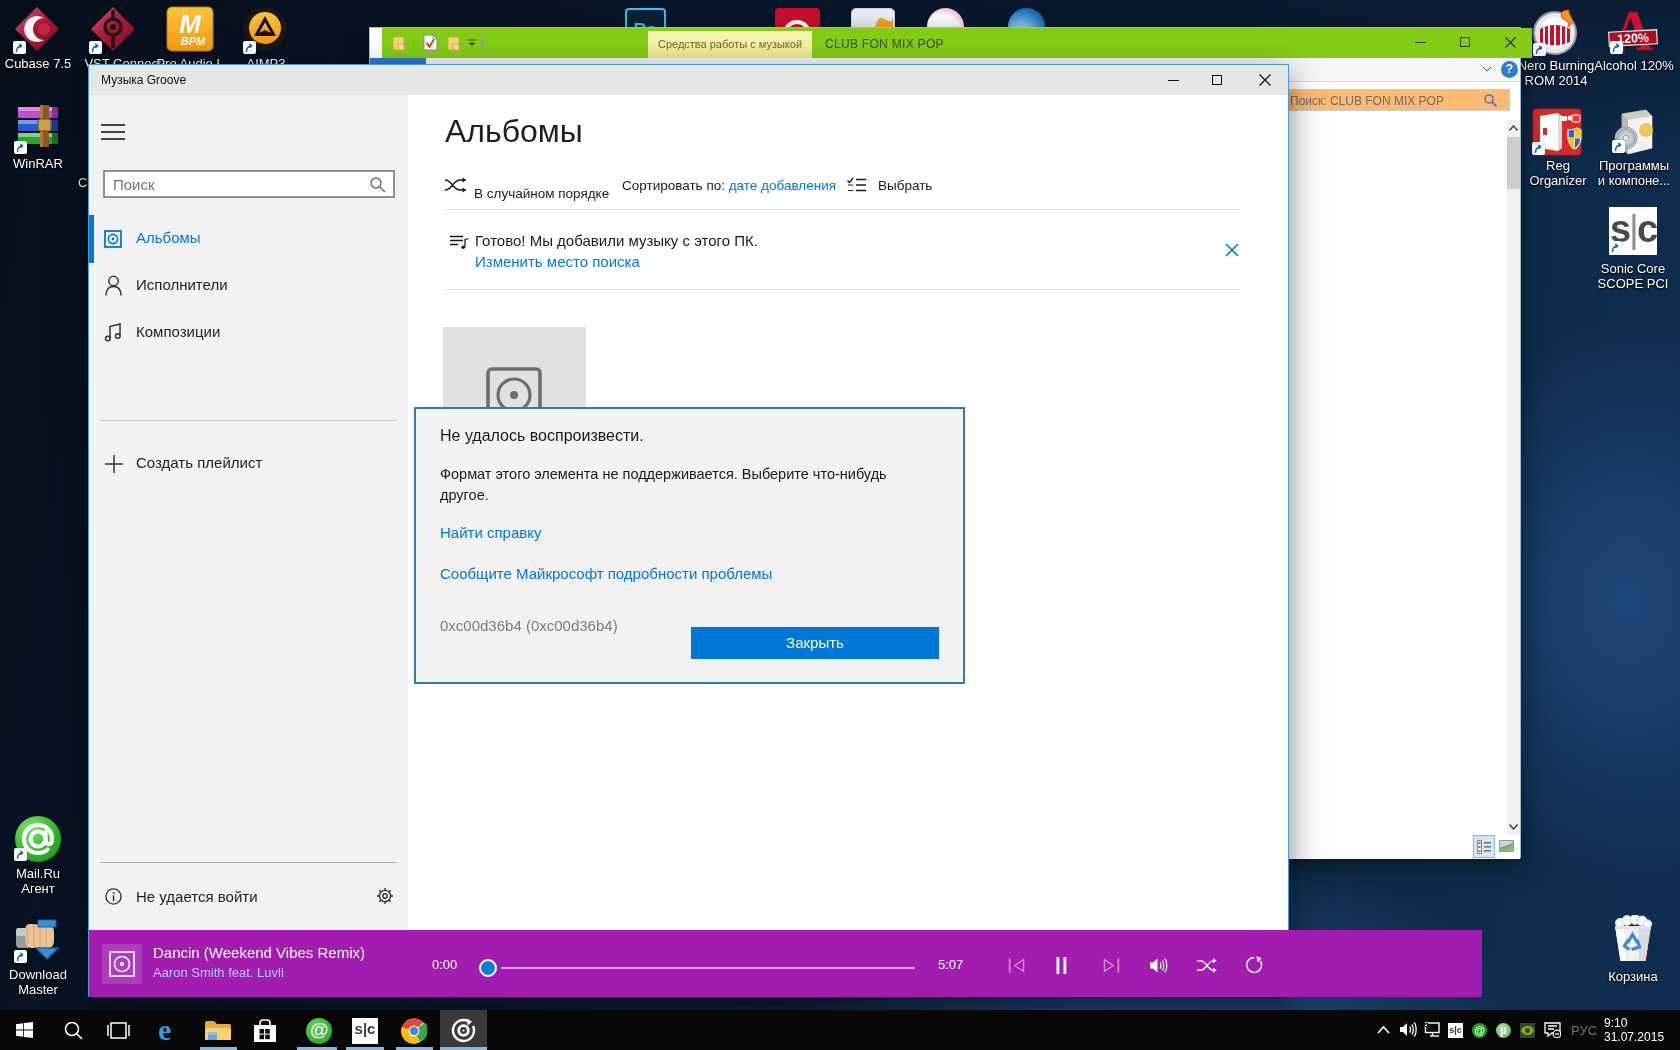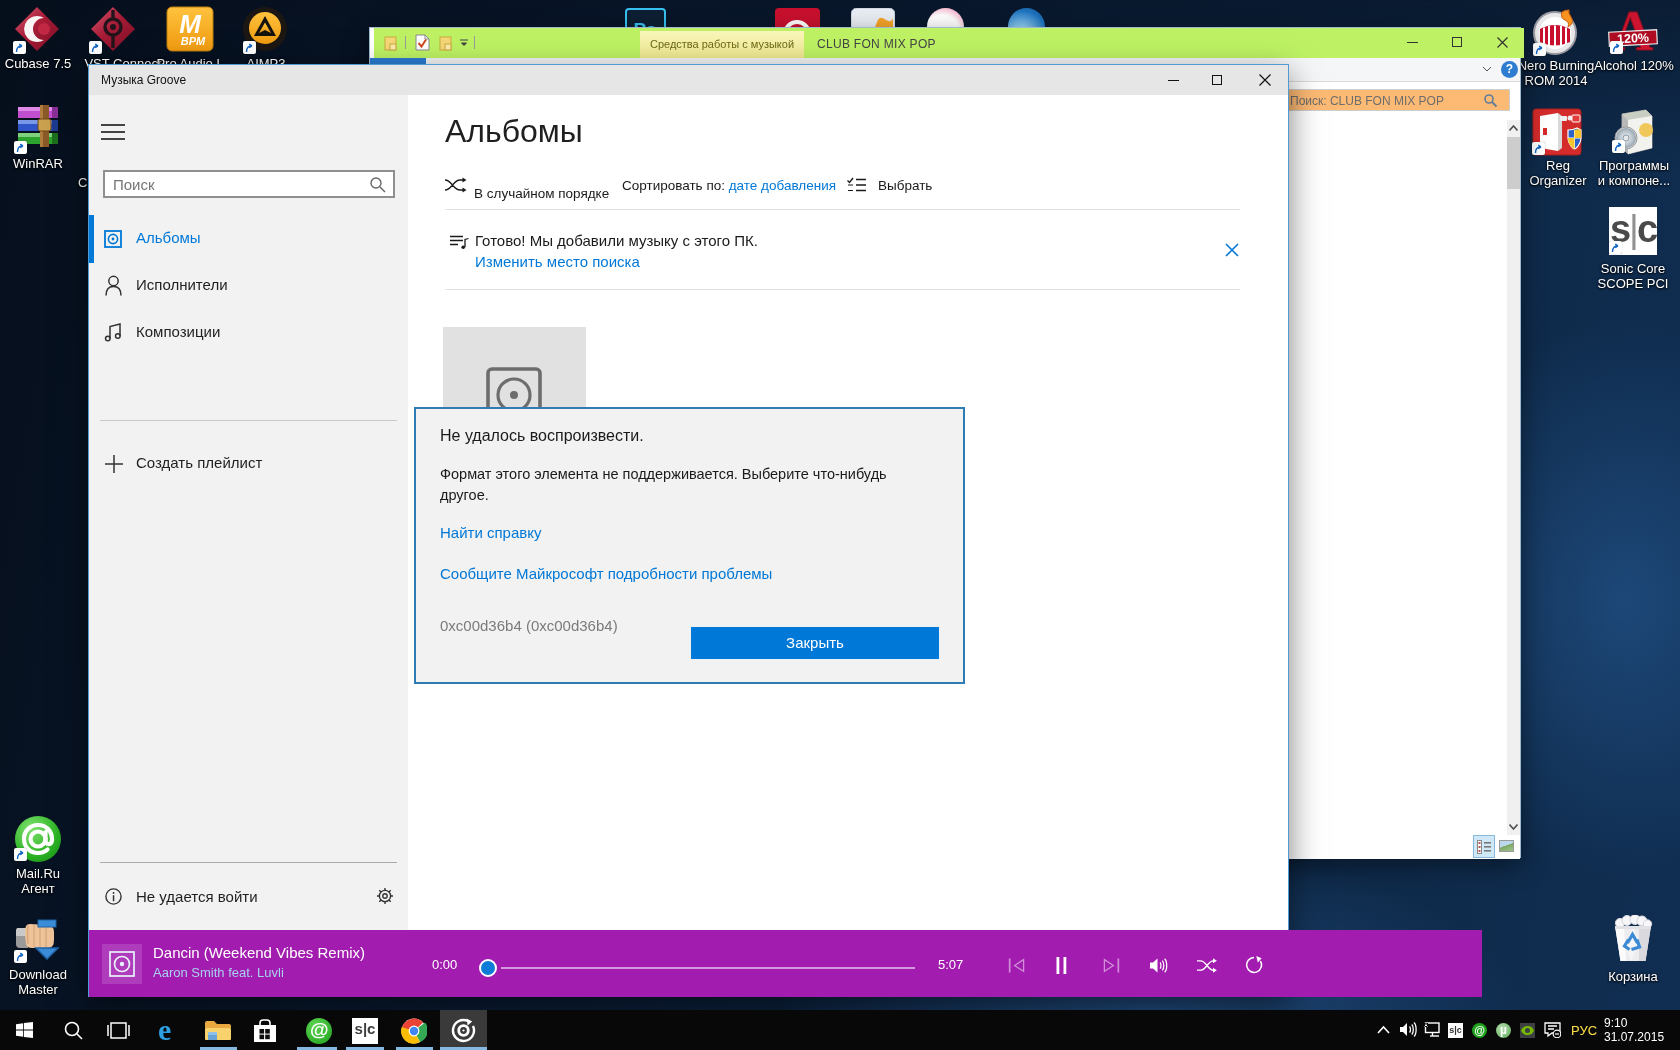--- a/index.html
+++ b/index.html
@@ -247,21 +247,21 @@
         <path d="M16.5 28 L21.5 19.5 L26.5 28"></path>
         <path d="M26 24.5 L28.5 32 L20.5 34.5"></path>
         <path d="M18.5 34.5 L13.5 31 L17.5 24.5"></path>
       </g>
     </svg>
   <div class="dlabel" style="left:1593px;top:969px;width:80px">Корзина</div>
 </div>
 
 <div class="abs" id="explorer" style="left:369px;top:27px;width:1152px;height:831px;background:#fff;box-shadow:0 8px 24px rgba(0,0,0,.45);border:1px solid #9fb9cc">
 
-  <div class="abs" style="left:4px;top:0;width:100%;height:30px;background:#bef264">
+  <div class="abs" style="left:12px;top:0;width:100%;height:30px;background:#84cc16">
 
     <svg class="abs" style="left:9px;top:7px" width="16" height="16" viewBox="0 0 16 16">
         <rect x="2" y="2" width="11" height="13" fill="#f5d778" stroke="#caa93c" stroke-width="1"></rect>
         <rect x="7" y="9" width="6" height="6" fill="#fbe9ad" stroke="#caa93c" stroke-width="1"></rect>
       </svg>
     <div class="abs" style="left:31px;top:8px;width:1px;height:13px;background:#999"></div>
     <svg class="abs" style="left:41px;top:6px" width="15" height="17" viewBox="0 0 15 17">
         <path d="M1 1 h9 l4 4 v11 h-13 z" fill="#fff" stroke="#8a8a8a"></path>
         <path d="M10 1 v4 h4" fill="none" stroke="#8a8a8a"></path>
         <path d="M3.5 9 l3 3.5 4.5-7" fill="none" stroke="#d2491f" stroke-width="2"></path>
@@ -604,15 +604,15 @@
       </svg>
     </div>
   <svg class="abs" style="left:1544px;top:12px" width="17" height="16" viewBox="0 0 17 16">
       <g fill="none" stroke="#fff" stroke-width="1.3">
         <path d="M1 1 H16 V11 H8 L4 14 V11 H1 Z"></path>
         <path d="M4 4 H13 M4 7 H10"></path>
       </g>
       <circle cx="13" cy="12" r="3.8" fill="#0b0b0d" stroke="#fff" stroke-width="1.2"></circle>
       <path d="M11 12 H15" stroke="#fff" stroke-width="1.2"></path>
     </svg>
-  <div class="abs" style="left:1571px;top:13px;font-size:13px;color:#fde047">РУС</div>
+  <div class="abs" style="left:1571px;top:13px;font-size:13px;color:#737373">РУС</div>
   <div class="abs" style="left:1604px;top:6px;width:62px;font-size:12px;color:#fff;line-height:14px">9:10<br>31.07.2015</div>
 </div>
 
 </body></html>

